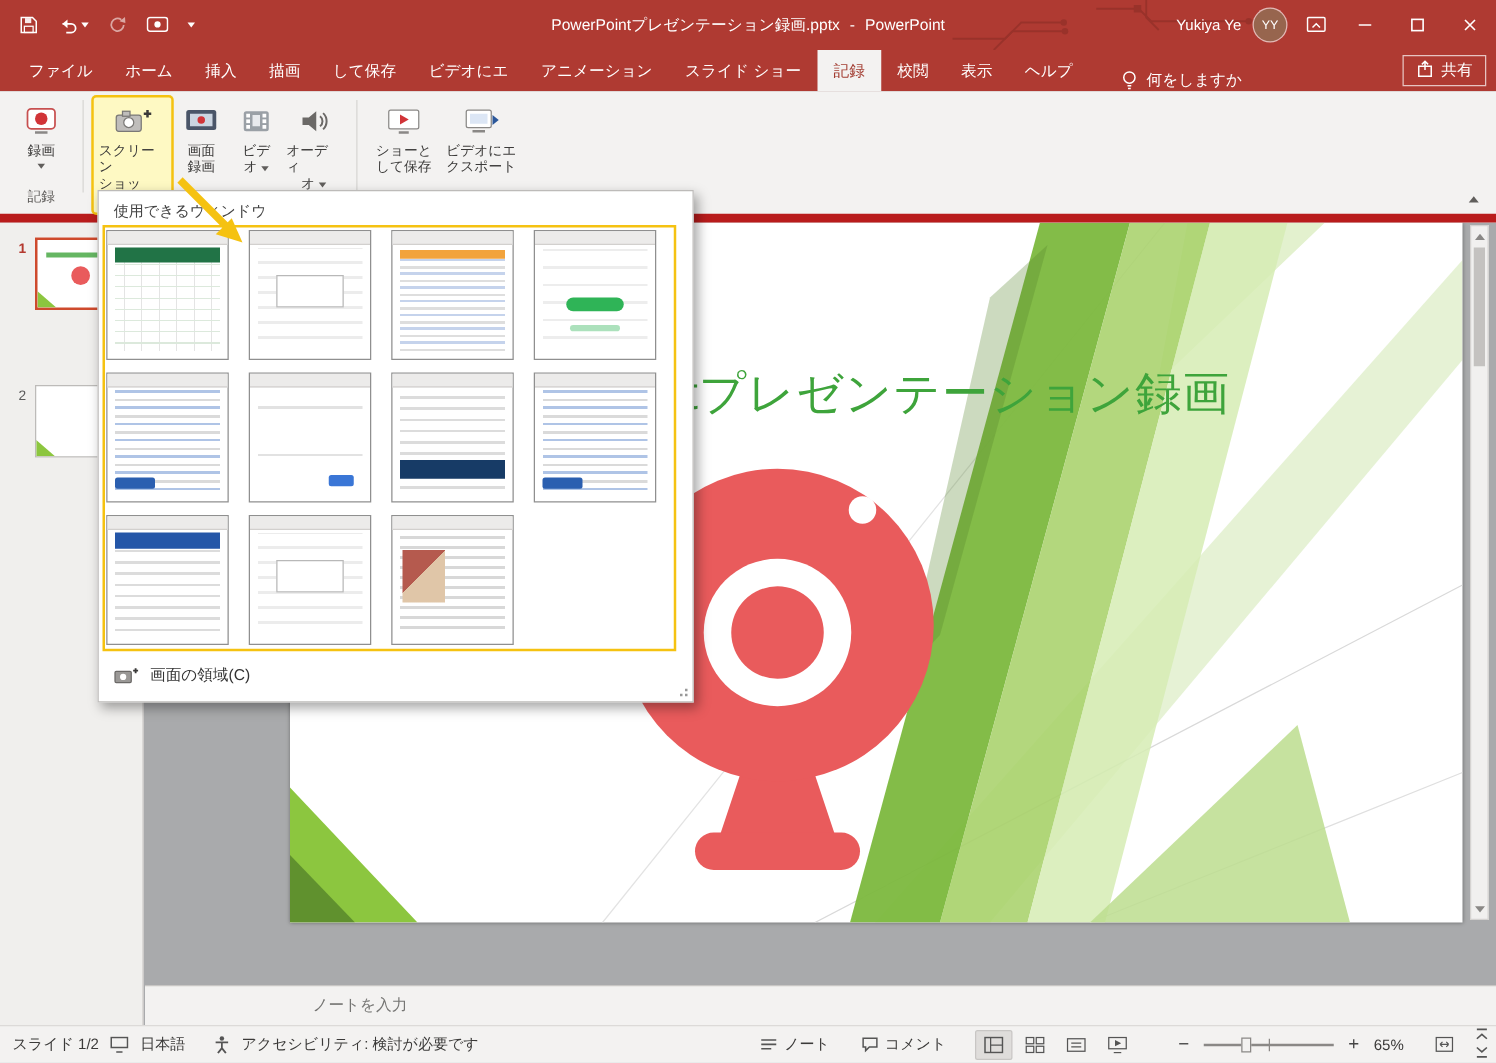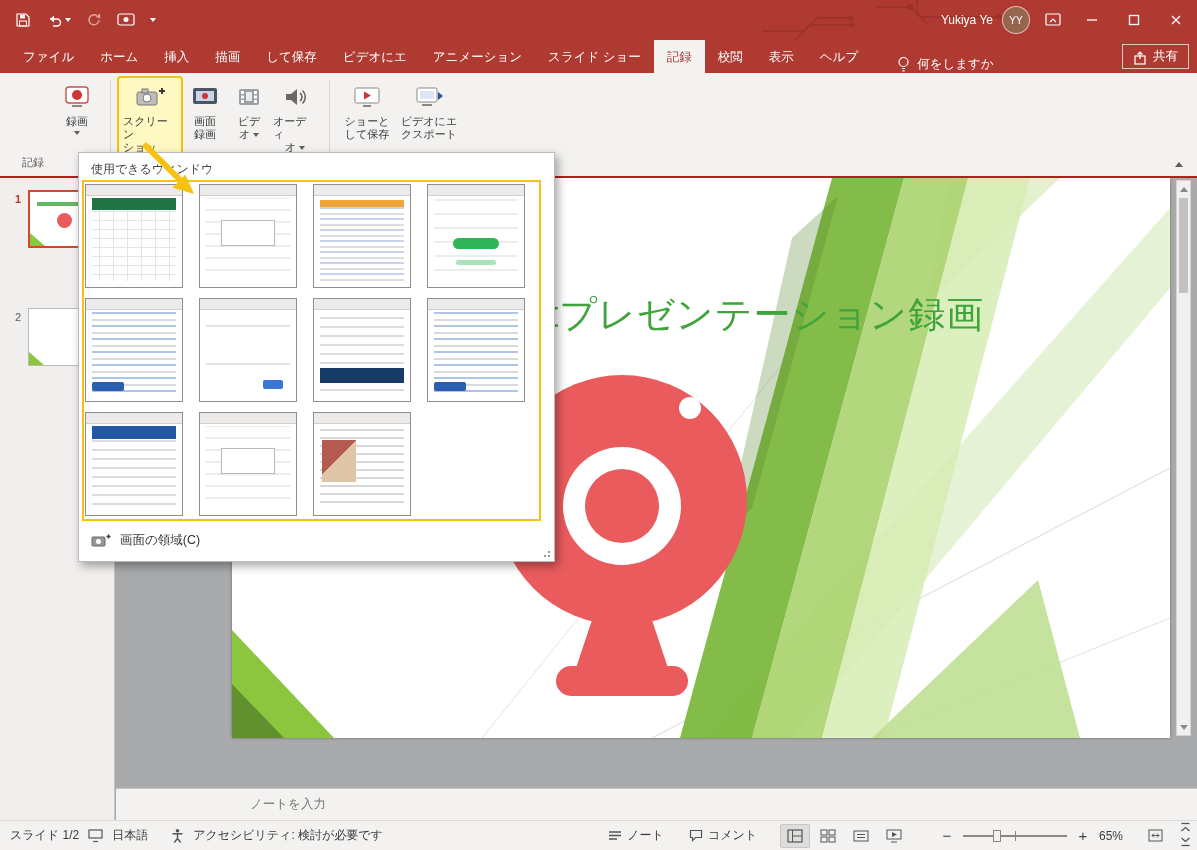--- a/index.html
+++ b/index.html
@@ -25,24 +25,24 @@
   .avatar{width:26px;height:26px;border-radius:50%;background:#97654E;box-shadow:0 0 0 1px rgba(255,255,255,.65);display:flex;align-items:center;justify-content:center;font-size:10px;margin-right:16px;cursor:pointer;}
   .tb-icon{margin-right:10px;display:flex;cursor:pointer;}
   .wbtn{width:42px;height:40px;display:flex;align-items:center;justify-content:center;cursor:pointer;}
 
   
   .tabsrow{height:33px;background:var(--red);display:flex;align-items:stretch;padding:0 8px 0 10px;color:#fff;}
   .tabs{display:flex;align-items:stretch;}
   .tab{font-size:12.5px;padding:9px 13px 8px;cursor:pointer;white-space:nowrap;}
   .tab.active{background:var(--ribbon-bg);color:#A33E33;}
   .tellme{display:flex;align-items:flex-end;gap:7px;font-size:12.5px;margin-left:26px;cursor:text;}
-  .share{margin-left:auto;align-self:center;display:flex;align-items:flex-end;gap:6px;border:1px solid rgba(255,255,255,.7);padding:3px 10px;font-size:12.5px;cursor:pointer;}
-
-  
-  .ribbon{position:relative;height:105px;background:var(--ribbon-bg);border-bottom:2px solid #b91c1c;z-index:8;padding-left:44px;}
+  .share{margin-left:auto;align-self:center;display:flex;align-items:flex-start;gap:6px;border:1px solid rgba(255,255,255,.7);padding:3px 10px;font-size:12.5px;cursor:pointer;}
+
+  
+  .ribbon{position:relative;height:105px;background:var(--ribbon-bg);border-bottom:7px solid #b91c1c;z-index:8;}
   .rb-row{display:flex;align-items:flex-start;padding:5px 0 0 8px;}
   .bigbtn{display:flex;flex-direction:column;align-items:center;padding:4px 4px 3px;border-radius:2px;cursor:pointer;}
   .bigbtn .ic{height:30px;display:flex;align-items:center;margin-bottom:3px;}
   .lbl{font-size:11px;line-height:13px;color:var(--txt);display:flex;flex-direction:column;align-items:center;}
   .l2row{display:flex;align-items:center;gap:3px;}
   .chev-down{width:0;height:0;border-left:3.5px solid transparent;border-right:3.5px solid transparent;border-top:4px solid #605E5C;display:inline-block;}
   .chev-down.light{border-top-color:#fff;}
   .vsep{width:1px;height:74px;background:#D8D6D4;margin:2px 8px 0;}
   .bigbtn.pressed{background:#fef9c3;}
   .bigbtn.annotated{box-shadow:0 0 0 2px var(--yellow);}
@@ -170,20 +170,23 @@
       </span>
       <span class="qat-btn">
         <svg width="18" height="14">
             <rect x="1" y="1" width="16" height="11" rx="2" fill="none" stroke="#fff" stroke-width="1.2"></rect>
             <circle cx="9" cy="6.5" r="2.5" fill="#fff"></circle>
           </svg>
       </span>
       <span class="qat-btn">
         <i class="chev-down light"></i>
       </span>
+    </div>
+    <div class="tb-title">
+      <span>PowerPointプレゼンテーション録画.pptx</span><span class="dash">-</span><span>PowerPoint</span>
     </div>
     <div class="tb-right">
       <span class="user">Yukiya Ye</span>
       <span class="avatar">YY</span>
       <span class="tb-icon">
         <svg width="16" height="16">
             <rect x="1" y="2" width="14" height="11" rx="1" fill="none" stroke="#fff" stroke-width="1.2"></rect>
             <path d="M5 10 l3 -3 3 3" fill="none" stroke="#fff" stroke-width="1.2"></path>
           </svg>
       </span>

